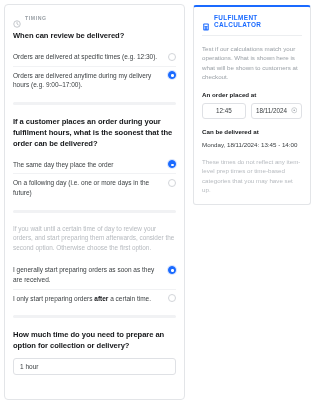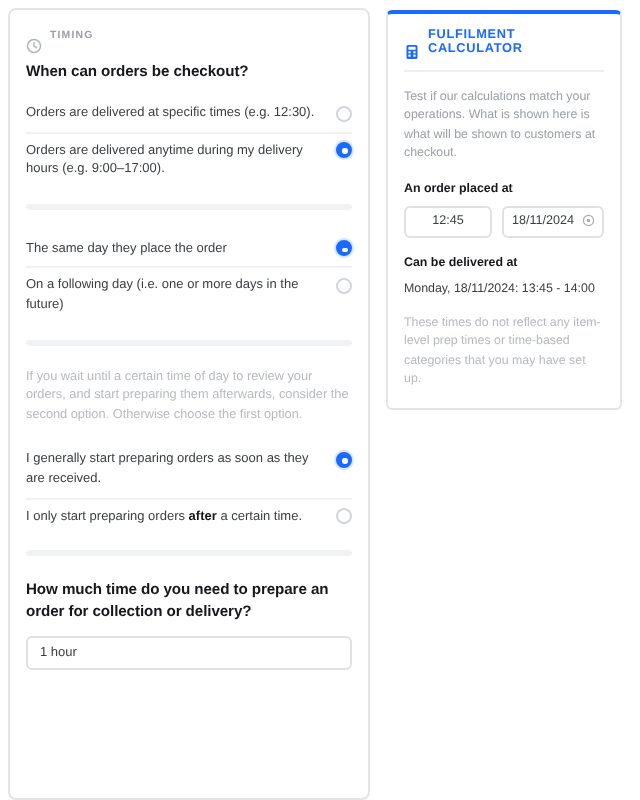--- a/index.html
+++ b/index.html
@@ -236,36 +236,37 @@
       <div class="eyebrow">
         <span class="eyebrow-icon">
           <svg viewBox="0 0 16 16" width="8" height="8">
               <circle cx="8" cy="8" r="6.5" fill="none" stroke="#b0b5bb" stroke-width="1.5"></circle>
               <path d="M8 4.4V8l2.6 1.6" fill="none" stroke="#b0b5bb" stroke-width="1.5" stroke-linecap="round"></path>
             </svg>
         </span>
         <span class="eyebrow-text">TIMING</span>
       </div>
 
-      <div class="q-title">When can orders be checkout?</div>
+      <div class="q-title">When can review be delivered?</div>
 
       <div class="opt">
         <span class="opt-label">Orders are delivered at specific times (e.g. 12:30).</span>
         <span class="radio"></span>
       </div>
 
       <div class="opt">
         <span class="opt-label">Orders are delivered anytime during my delivery hours (e.g. 9:00–17:00).</span>
         <span class="radio checked"></span>
       </div>
     </div>
 
     <div class="section-divider"></div>
 
     <div class="section">
+      <div class="q-title">If a customer places an order during your fulfilment hours, what is the soonest that the order can be delivered?</div>
 
       <div class="opt">
         <span class="opt-label">The same day they place the order</span>
         <span class="radio checked"></span>
       </div>
 
       <div class="opt">
         <span class="opt-label">On a following day (i.e. one or more days in the future)</span>
         <span class="radio"></span>
       </div>
@@ -283,21 +284,21 @@
 
       <div class="opt">
         <span class="opt-label"><span>I only start preparing orders </span><b>after</b><span> a certain time.</span></span>
         <span class="radio"></span>
       </div>
     </div>
 
     <div class="section-divider"></div>
 
     <div class="section">
-      <div class="q-title">How much time do you need to prepare an order for collection or delivery?</div>
+      <div class="q-title">How much time do you need to prepare an option for collection or delivery?</div>
       <div class="text-input" placeholder="1 hour">1 hour</div>
     </div>
 
   </div>
 
   <div class="calc-col">
     <div class="calc-card">
 
       <div class="calc-head">
         <span class="calc-head-icon">

